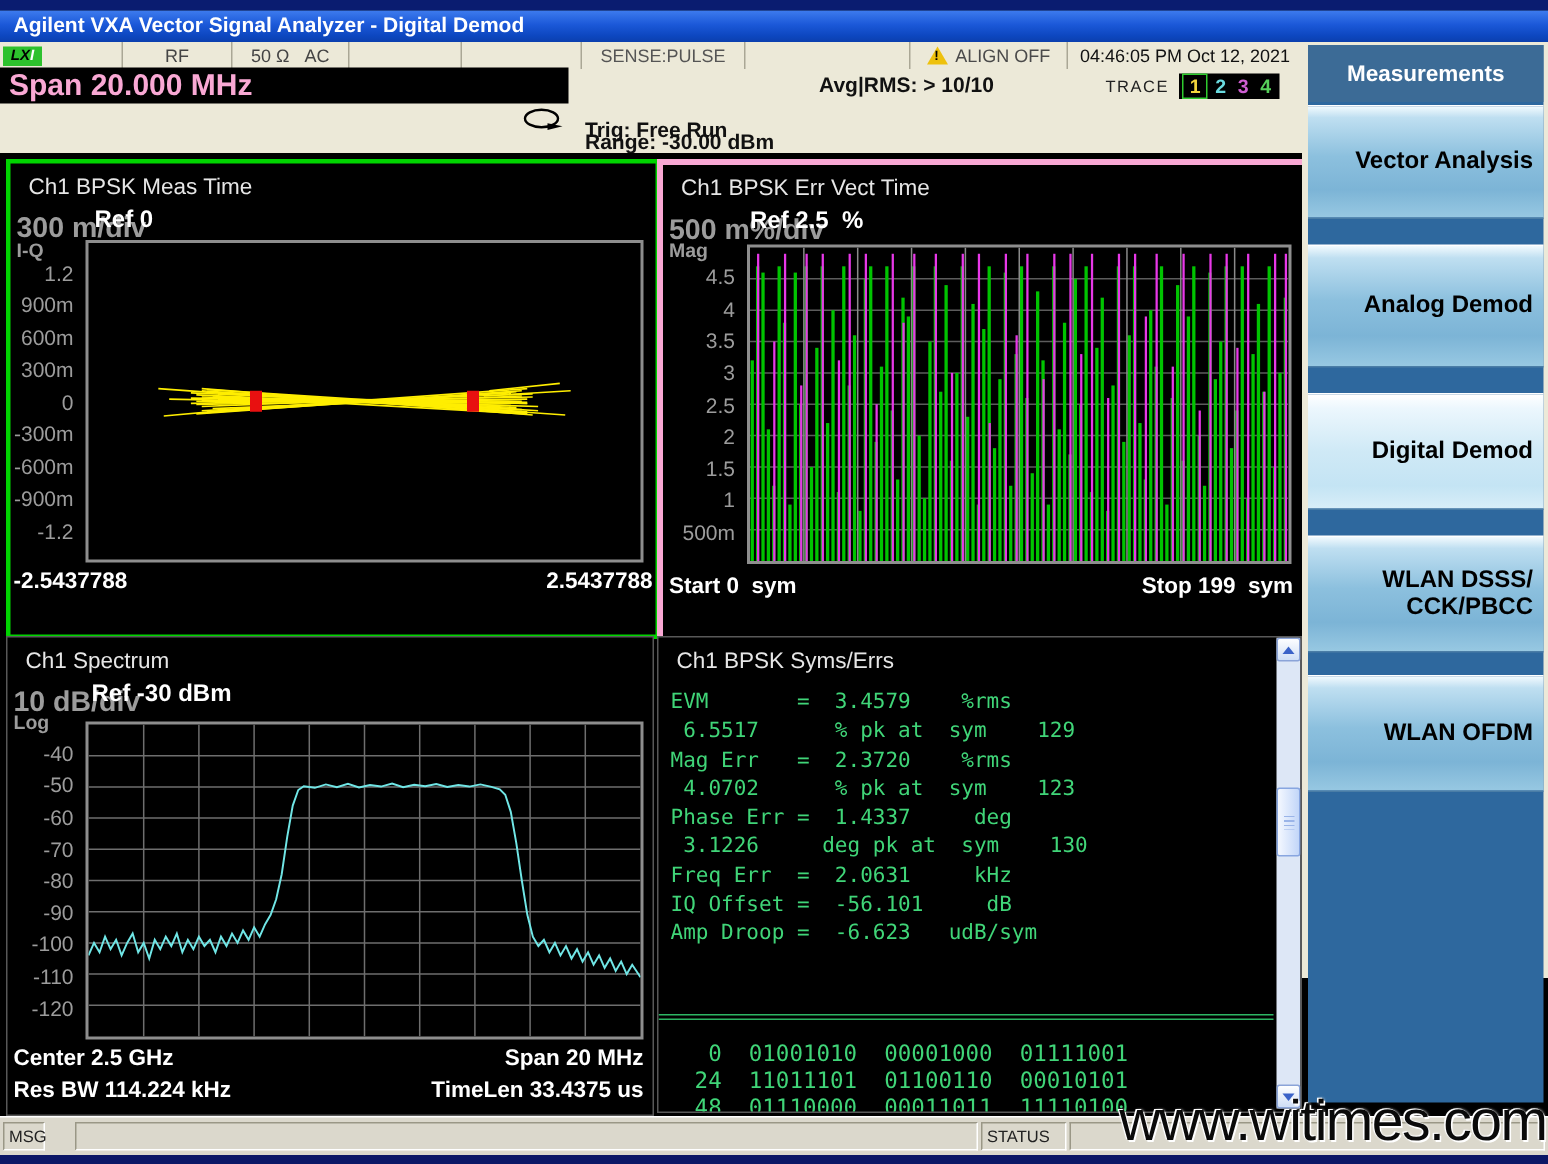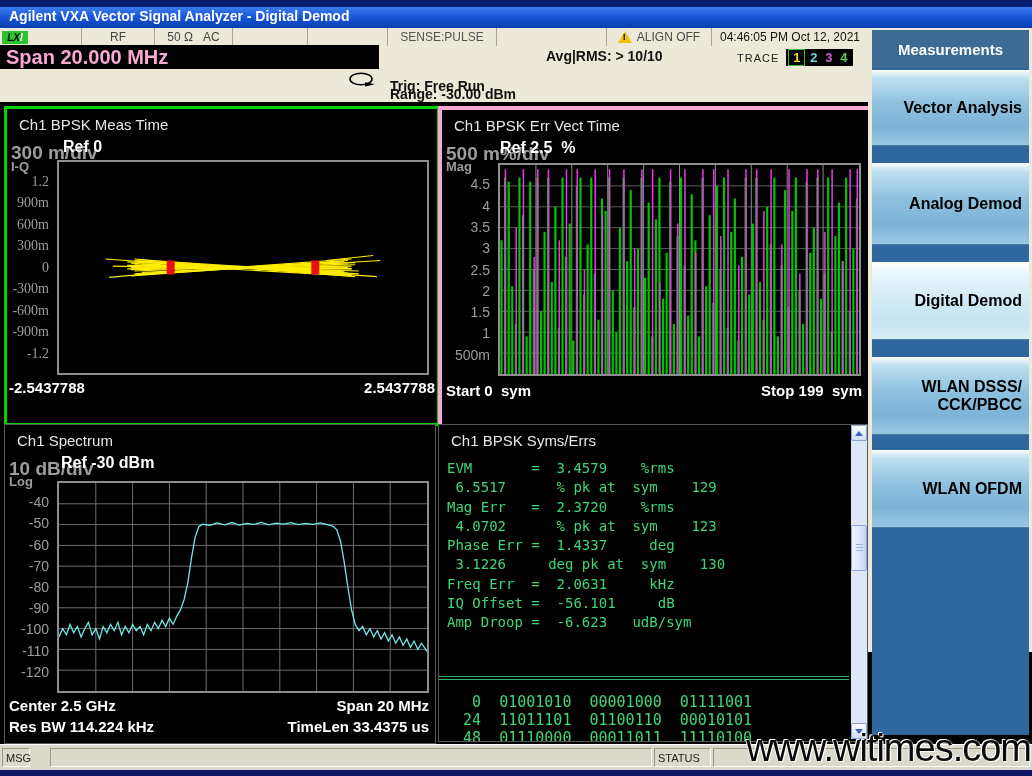--- a/index.html
+++ b/index.html
@@ -141,21 +141,21 @@
   </div>
 </div>
 
 <div id="main">
 
   <div class="panel" id="p-meas">
     <div class="ptitle">Ch1 BPSK Meas Time</div>
     <div class="pscale">300 m/div</div>
     <div class="pref" style="left:56px;top:29px;">Ref 0</div>
     <div class="paxis" style="top:50px;">I-Q</div>
-    <div class="ytcol" id="yt-meas" style="left:0;top:51px;width:46px;height:215px;font-family:Liberation Serif, serif;">
+    <div class="ytcol" id="yt-meas" style="left:0;top:51px;width:46px;height:215px;">
         <div class="ytick" style="top: 10%;">1.2</div>
         <div class="ytick" style="top: 20%;">900m</div>
         <div class="ytick" style="top: 30%;">600m</div>
         <div class="ytick" style="top: 40%;">300m</div>
         <div class="ytick" style="top: 50%;">0</div>
         <div class="ytick" style="top: 60%;">-300m</div>
         <div class="ytick" style="top: 70%;">-600m</div>
         <div class="ytick" style="top: 80%;">-900m</div>
         <div class="ytick" style="top: 90%;">-1.2</div>
       </div>

